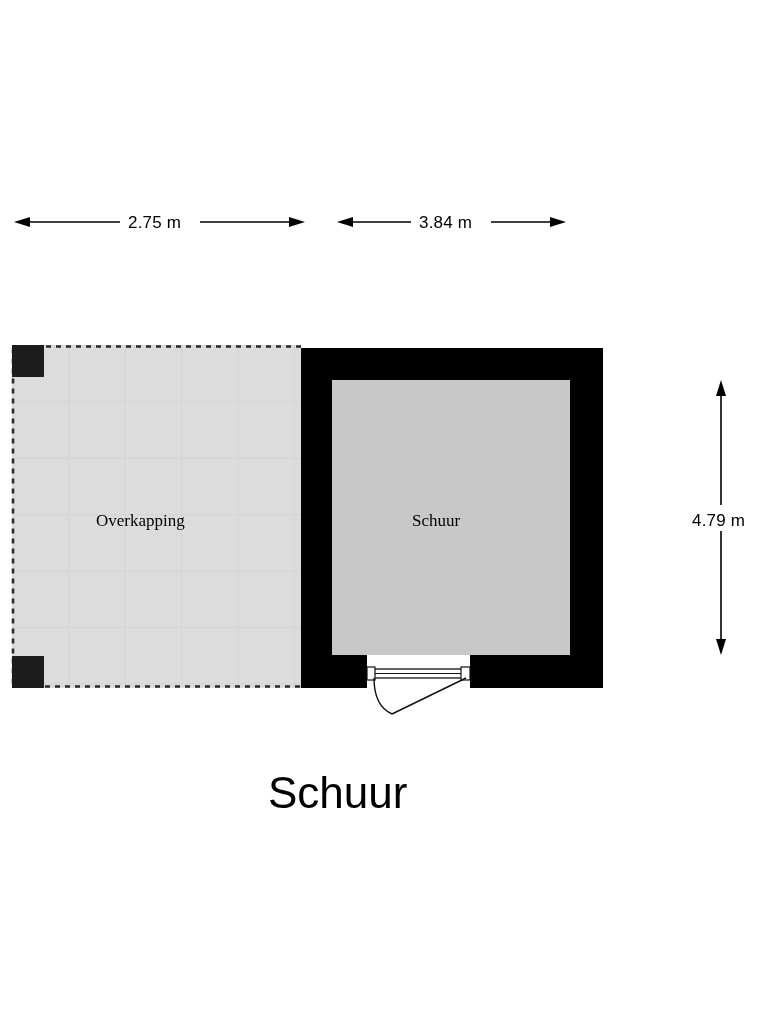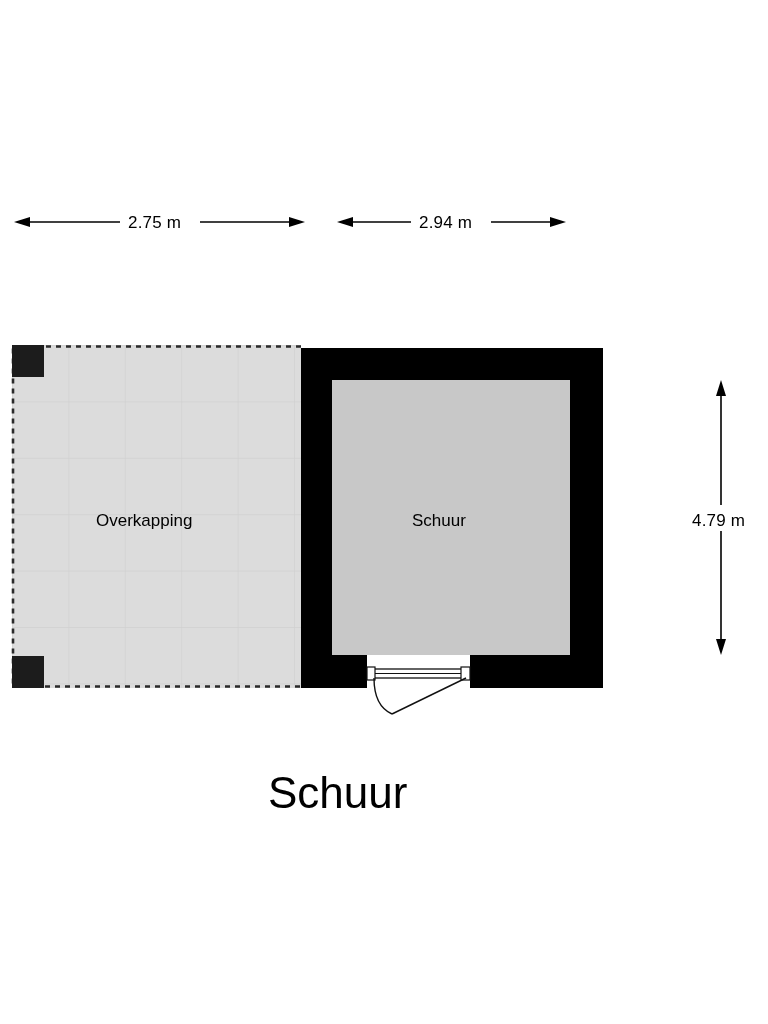--- a/index.html
+++ b/index.html
@@ -40,21 +40,21 @@
     font-size: 17px;
     font-family: "Liberation Sans", sans-serif;
     color: #000000;
     white-space: nowrap;
     letter-spacing: 0.2px;
   }
 
   .room-label {
     position: absolute;
     font-size: 17px;
-    font-family: Liberation Sans, sans-serif;
+    font-family: Liberation Serif, serif;
     color: #000000;
     white-space: nowrap;
     text-align: left;
   }
 
   .plan-title {
     position: absolute;
     font-size: 44px;
     font-family: "Liberation Sans", sans-serif;
     color: #000000;
@@ -140,21 +140,21 @@
 
       <path d="M 374 678 Q 374 706 392 714" fill="none" stroke="#111111" stroke-width="1.4"></path>
 
       <line x1="392" y1="714" x2="466" y2="678" stroke="#111111" stroke-width="1.4"></line>
     </g>
 
   </svg>
 
   <div class="dim-label" id="dim-top-left-label">2.75 m</div>
 
-  <div class="dim-label" id="dim-top-right-label">2.94 m</div>
+  <div class="dim-label" id="dim-top-right-label">3.84 m</div>
 
   <div class="dim-label" id="dim-right-label">4.79 m</div>
 
   <div class="room-label" id="label-overkapping">Overkapping</div>
 
   <div class="room-label" id="label-schuur-room">Schuur</div>
 
   <div class="plan-title" id="title-schuur">Schuur</div>
 
 </div>

